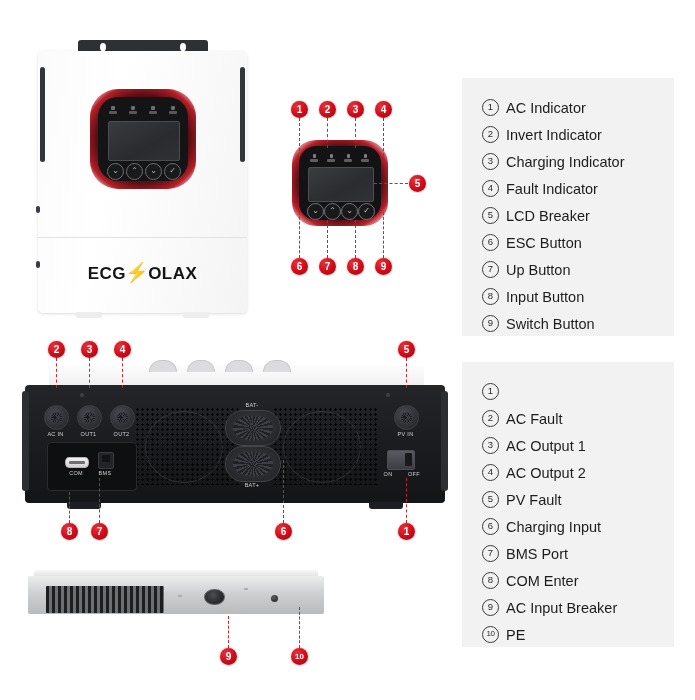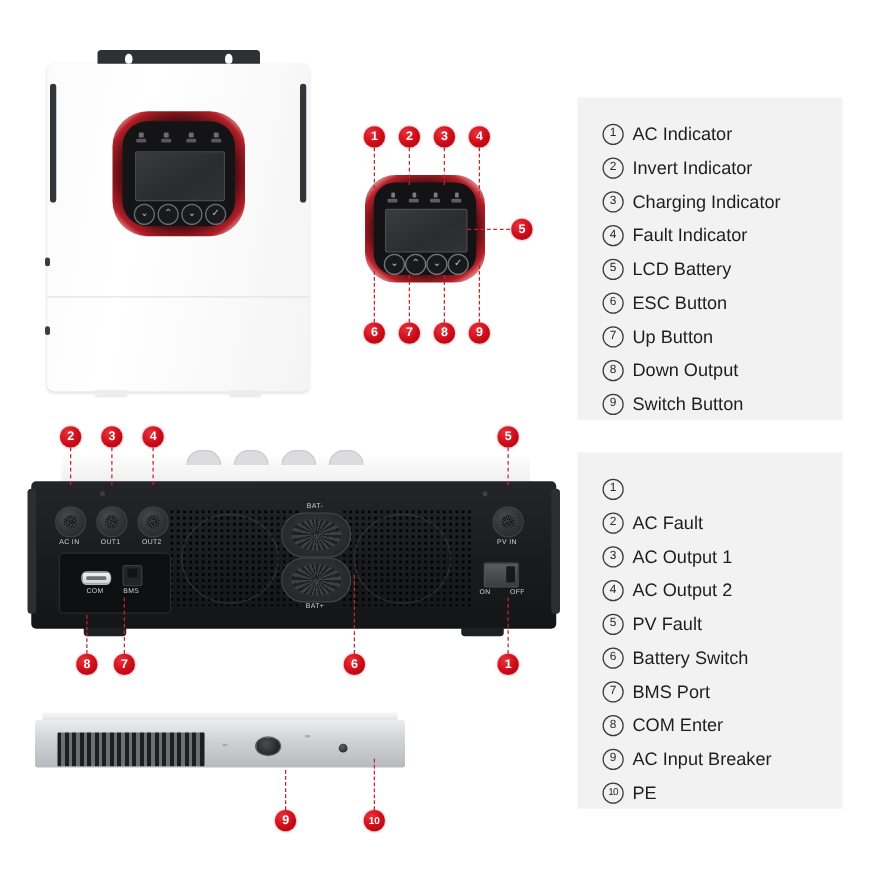--- a/index.html
+++ b/index.html
@@ -498,20 +498,23 @@
         <div class="front-lcd"></div>
         <div class="front-btns">
           <span class="front-btn" style="left:0px">⌄</span>
           <span class="front-btn" style="left:19px">⌃</span>
           <span class="front-btn" style="left:38px">⌄</span>
           <span class="front-btn" style="left:57px">✓</span>
         </div>
       </div>
     </div>
 
+    <div class="brand">
+      <span>ECG</span><span class="bolt">⚡</span><span>OLAX</span>
+    </div>
 
     <span class="front-foot" style="left:38px"></span>
     <span class="front-foot" style="right:38px"></span>
   </div>
 </div>
 
 <div id="detail-view">
   <div class="detail-glow">
     <div class="detail-face">
       <div class="detail-leds">
@@ -662,33 +665,33 @@
   <div class="legend-row">
     <span class="legend-num">3</span>
     <span>Charging Indicator</span>
   </div>
   <div class="legend-row">
     <span class="legend-num">4</span>
     <span>Fault Indicator</span>
   </div>
   <div class="legend-row">
     <span class="legend-num">5</span>
-    <span>LCD Battery</span>
+    <span>LCD Breaker</span>
   </div>
   <div class="legend-row">
     <span class="legend-num">6</span>
     <span>ESC Button</span>
   </div>
   <div class="legend-row">
     <span class="legend-num">7</span>
     <span>Up Button</span>
   </div>
   <div class="legend-row">
     <span class="legend-num">8</span>
-    <span>Down Output</span>
+    <span>Input Button</span>
   </div>
   <div class="legend-row">
     <span class="legend-num">9</span>
     <span>Switch Button</span>
   </div>
 </div>
 
 <div class="legend" id="legend-rear" style="left:462px; top:362px; width:212px; height:285px;">
   <div class="legend-row">
     <span class="legend-num">1</span>
@@ -704,21 +707,21 @@
   <div class="legend-row">
     <span class="legend-num">4</span>
     <span>AC Output 2</span>
   </div>
   <div class="legend-row">
     <span class="legend-num">5</span>
     <span>PV Fault</span>
   </div>
   <div class="legend-row">
     <span class="legend-num">6</span>
-    <span>Battery Switch</span>
+    <span>Charging Input</span>
   </div>
   <div class="legend-row">
     <span class="legend-num">7</span>
     <span>BMS Port</span>
   </div>
   <div class="legend-row">
     <span class="legend-num">8</span>
     <span>COM Enter</span>
   </div>
   <div class="legend-row">

